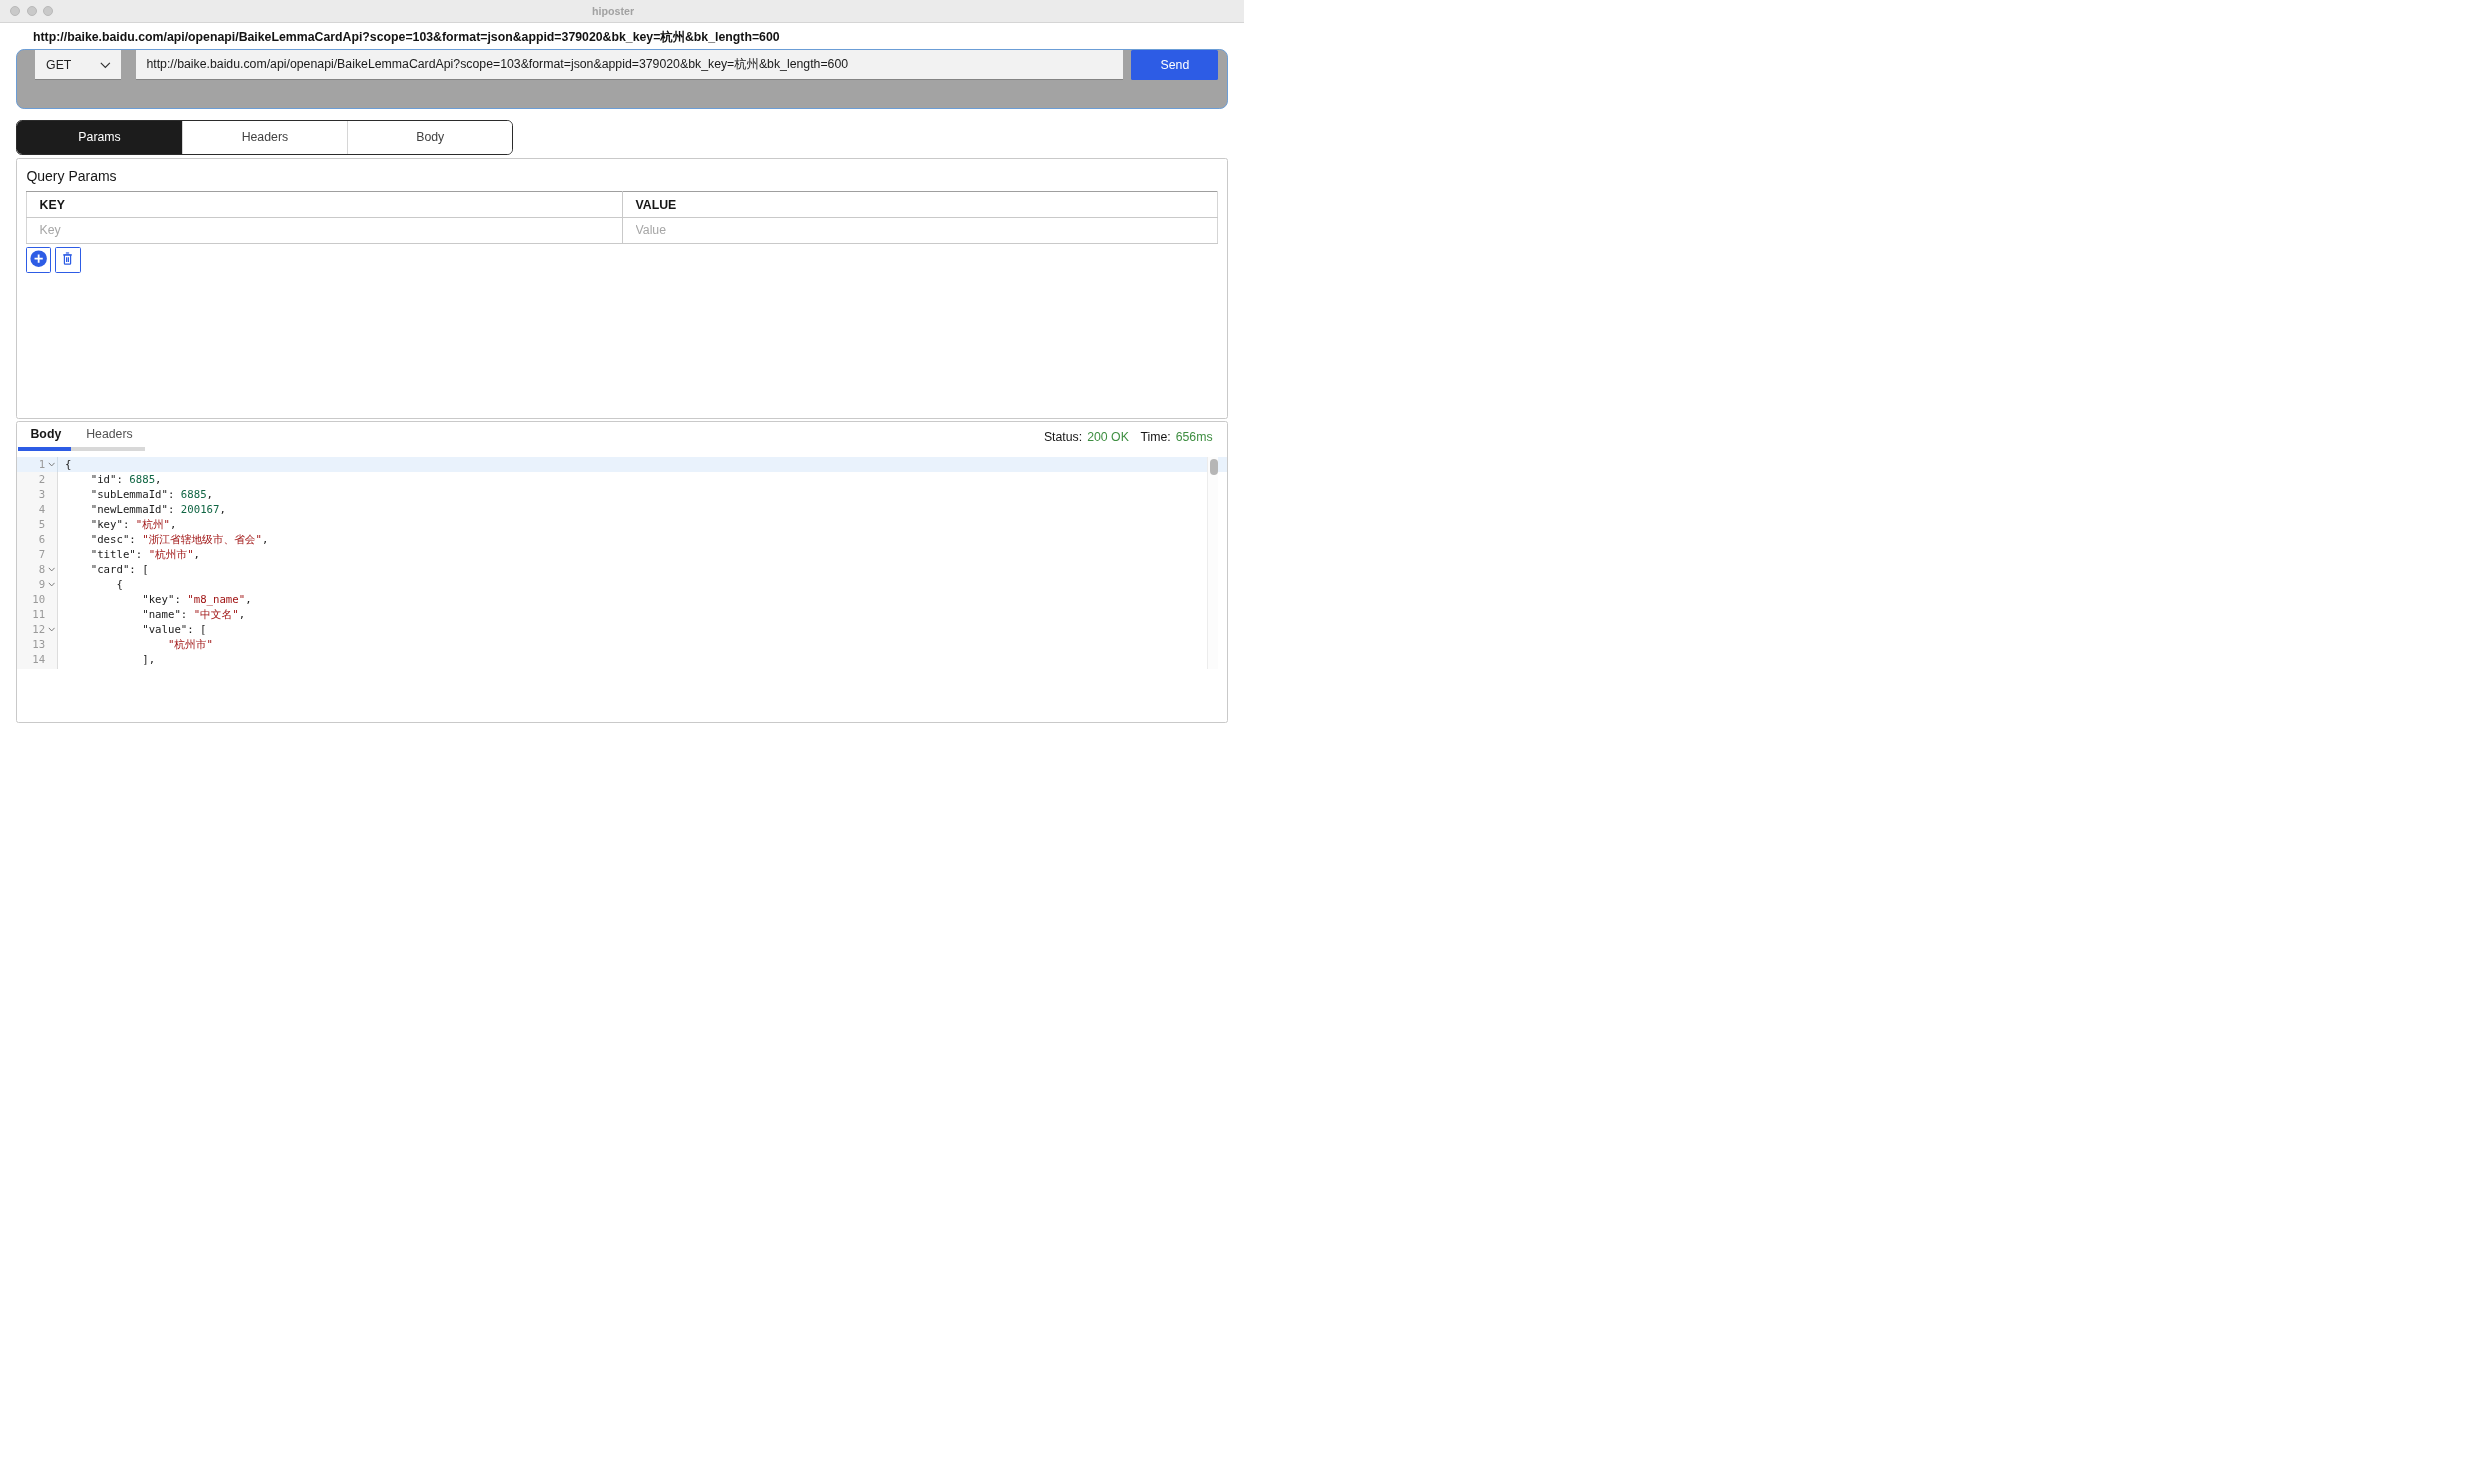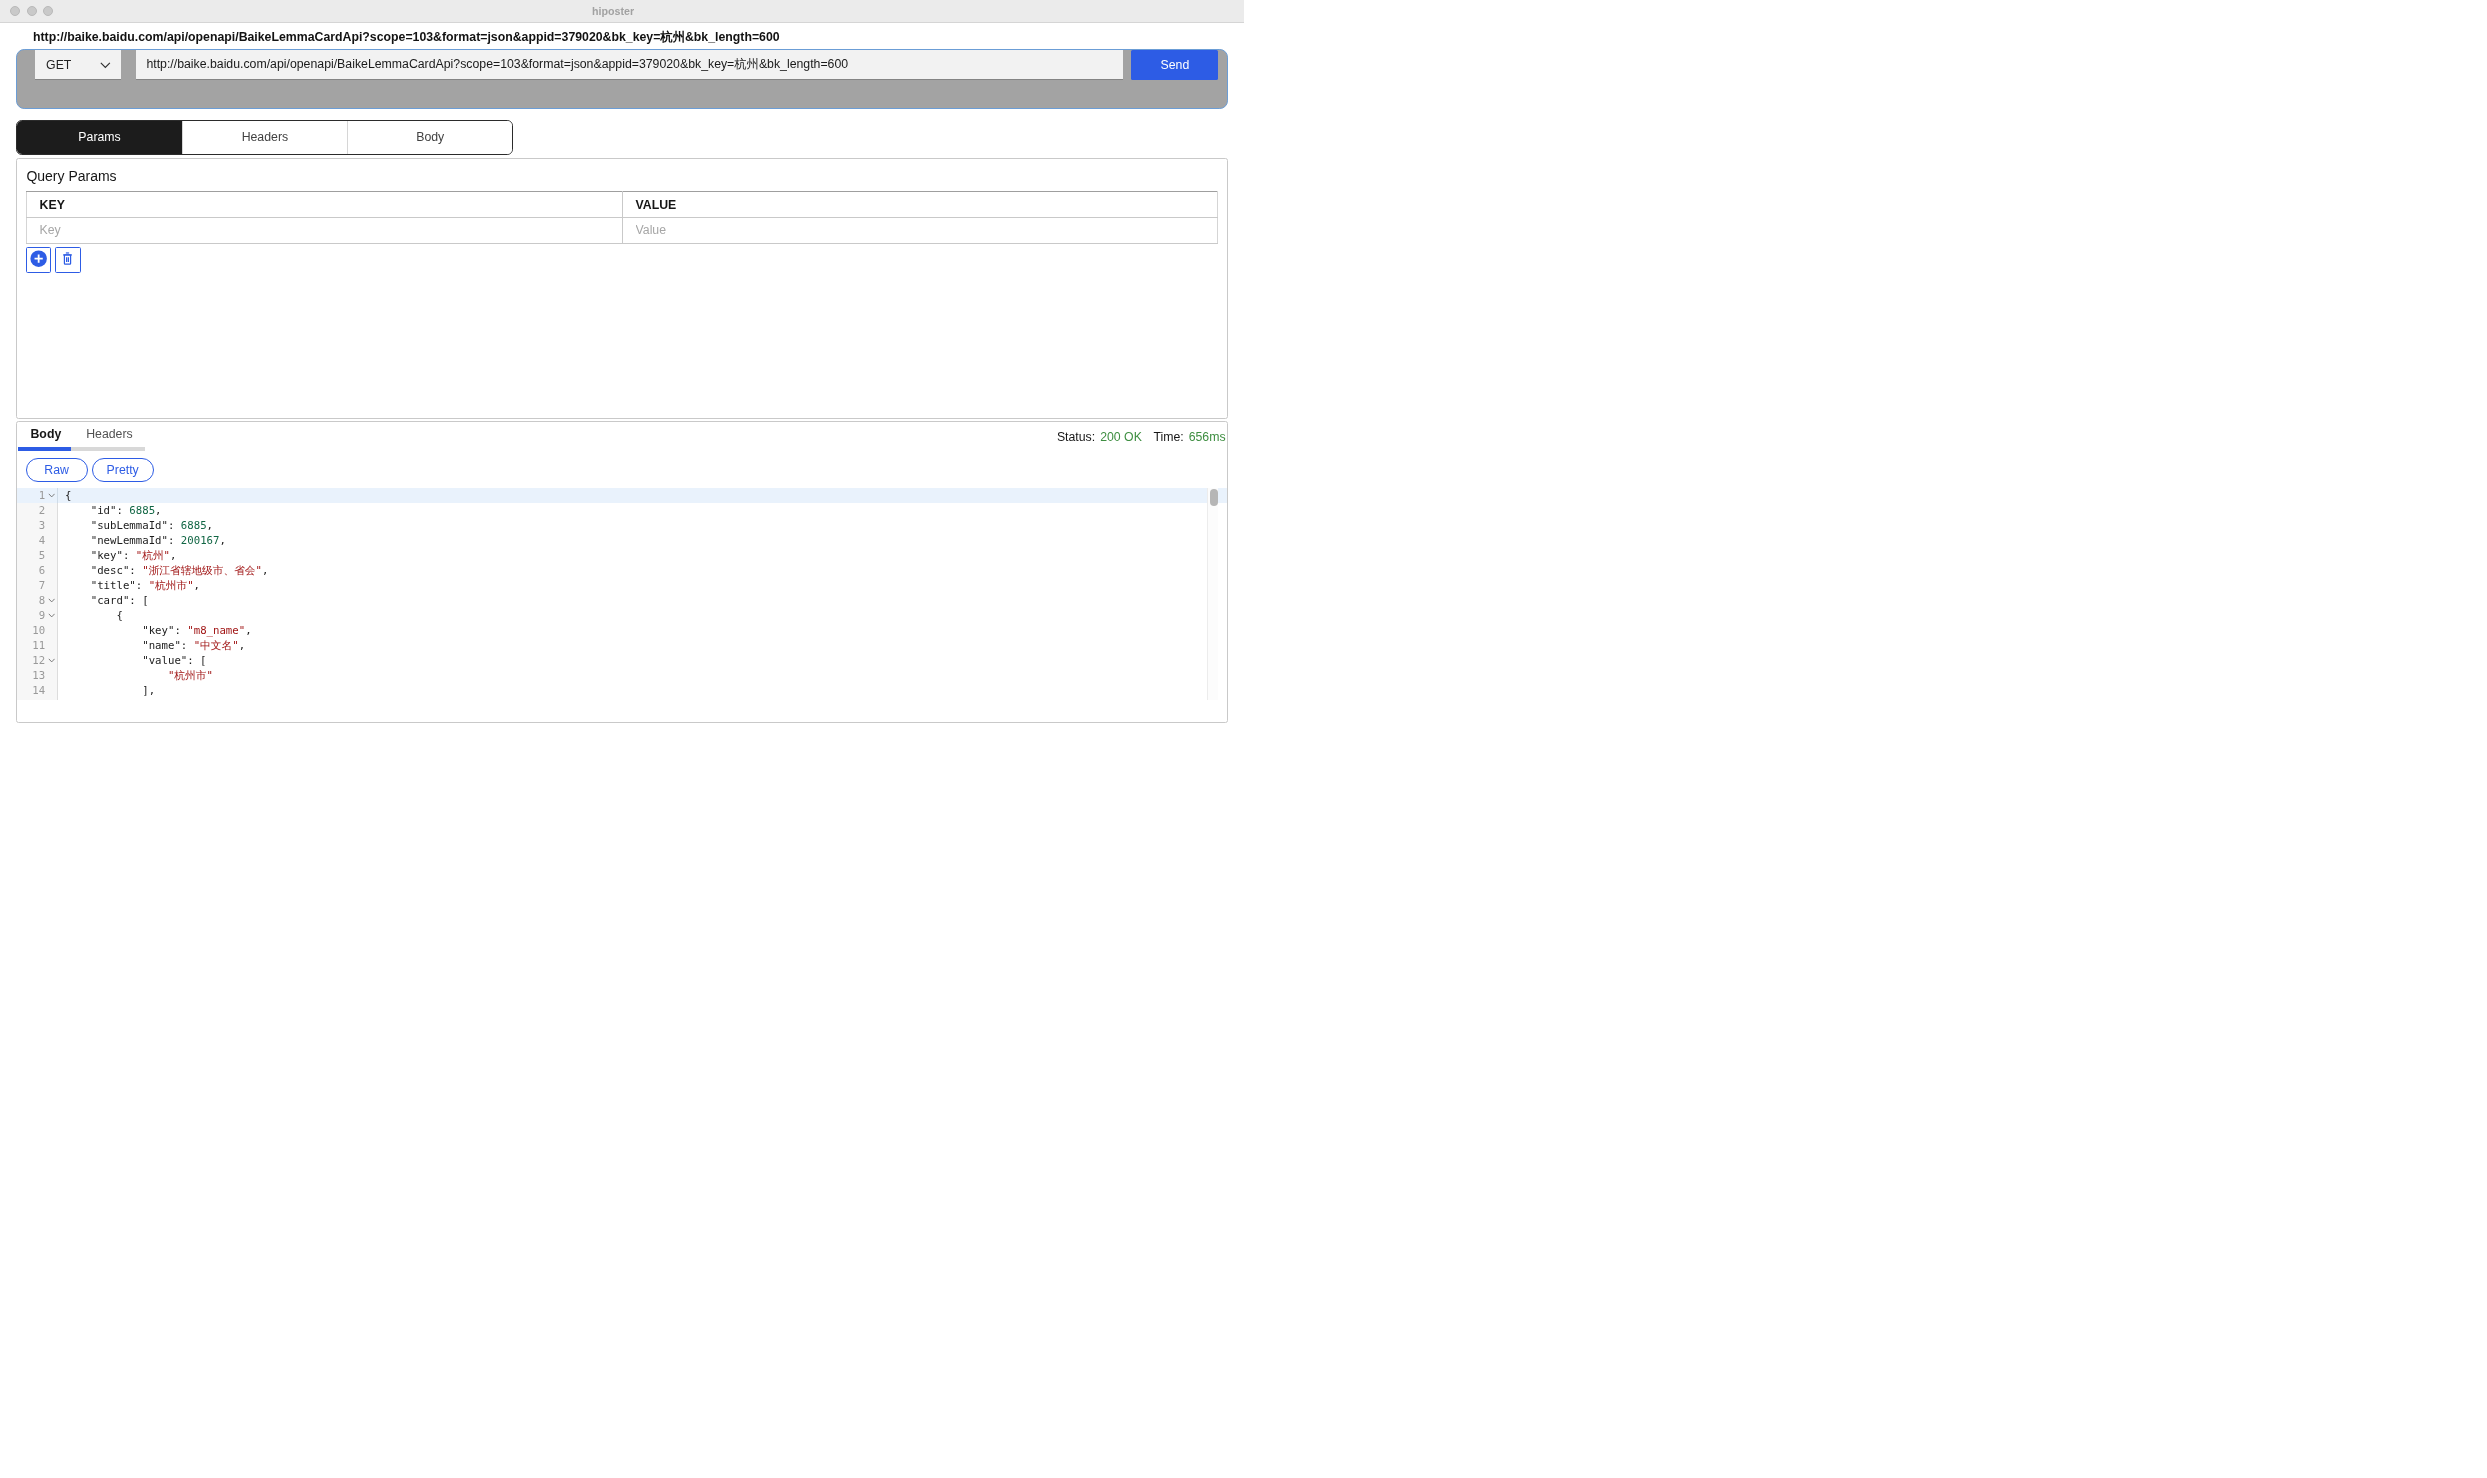--- a/index.html
+++ b/index.html
@@ -92,21 +92,21 @@
   .response-panel{margin-top:1.6px;height:302px;position:relative;overflow:hidden;}
   .resp-tabs{display:flex;margin:4.1px 0 0 0.8px;}
   .resp-tab{
     line-height:16.4px;font-size:12.3px;color:#525252;padding-bottom:5px;
     border-bottom:4.1px solid #d8d8d8;
   }
   .resp-tab.active{font-weight:bold;color:#161616;border-bottom-color:var(--accent);}
   .resp-tab.t-body{width:53px;padding-left:12.3px;}
   .resp-tab.t-headers{width:74px;padding-left:15px;}
   .status-line{
-    position:absolute;top:8.2px;right:1px;font-size:12.3px;color:#161616;white-space:nowrap;
+    position:absolute;top:8.2px;right:14px;font-size:12.3px;color:#161616;white-space:nowrap;
   }
   .status-line .lbl{margin-left:11.5px;}
   .status-line .lbl:first-child{margin-left:0;}
   .status-line .val{color:var(--green);margin-left:5px;}
   .view-btns{margin:6.6px 0 0 8.2px;display:flex;gap:4.1px;}
   .pill-btn{
     height:24px;min-width:62px;border:1.6px solid var(--accent);border-radius:12.3px;
     background:#fff;color:var(--accent);font-size:12.3px;font-family:"Liberation Sans",sans-serif;
     display:inline-flex;align-items:center;justify-content:center;padding:0 11.5px;
   }
@@ -203,24 +203,20 @@
 </div>
 
 <div class="panel response-panel">
   <div class="resp-tabs">
     <div class="resp-tab t-body active">Body</div>
     <div class="resp-tab t-headers">Headers</div>
   </div>
   <div class="status-line">
     <span class="lbl">Status:</span><span class="val">200 OK</span><span class="lbl">Time:</span><span class="val">656ms</span>
   </div>
-  <div class="view-btns">
-    <button class="pill-btn">Raw</button>
-    <button class="pill-btn">Pretty</button>
-  </div>
   <div class="code-area">
     <div>
         <div class="code-line active">
           <div class="gutter">
             <span class="lnum">1</span>
             <span class="fold">
               <svg width="7.4" height="5" viewBox="0 0 9 6">
                 <polyline points="1,1 4.5,4.7 8,1" fill="none" stroke="#6f6f6f" stroke-width="1.1"></polyline>
               </svg>
             </span>

